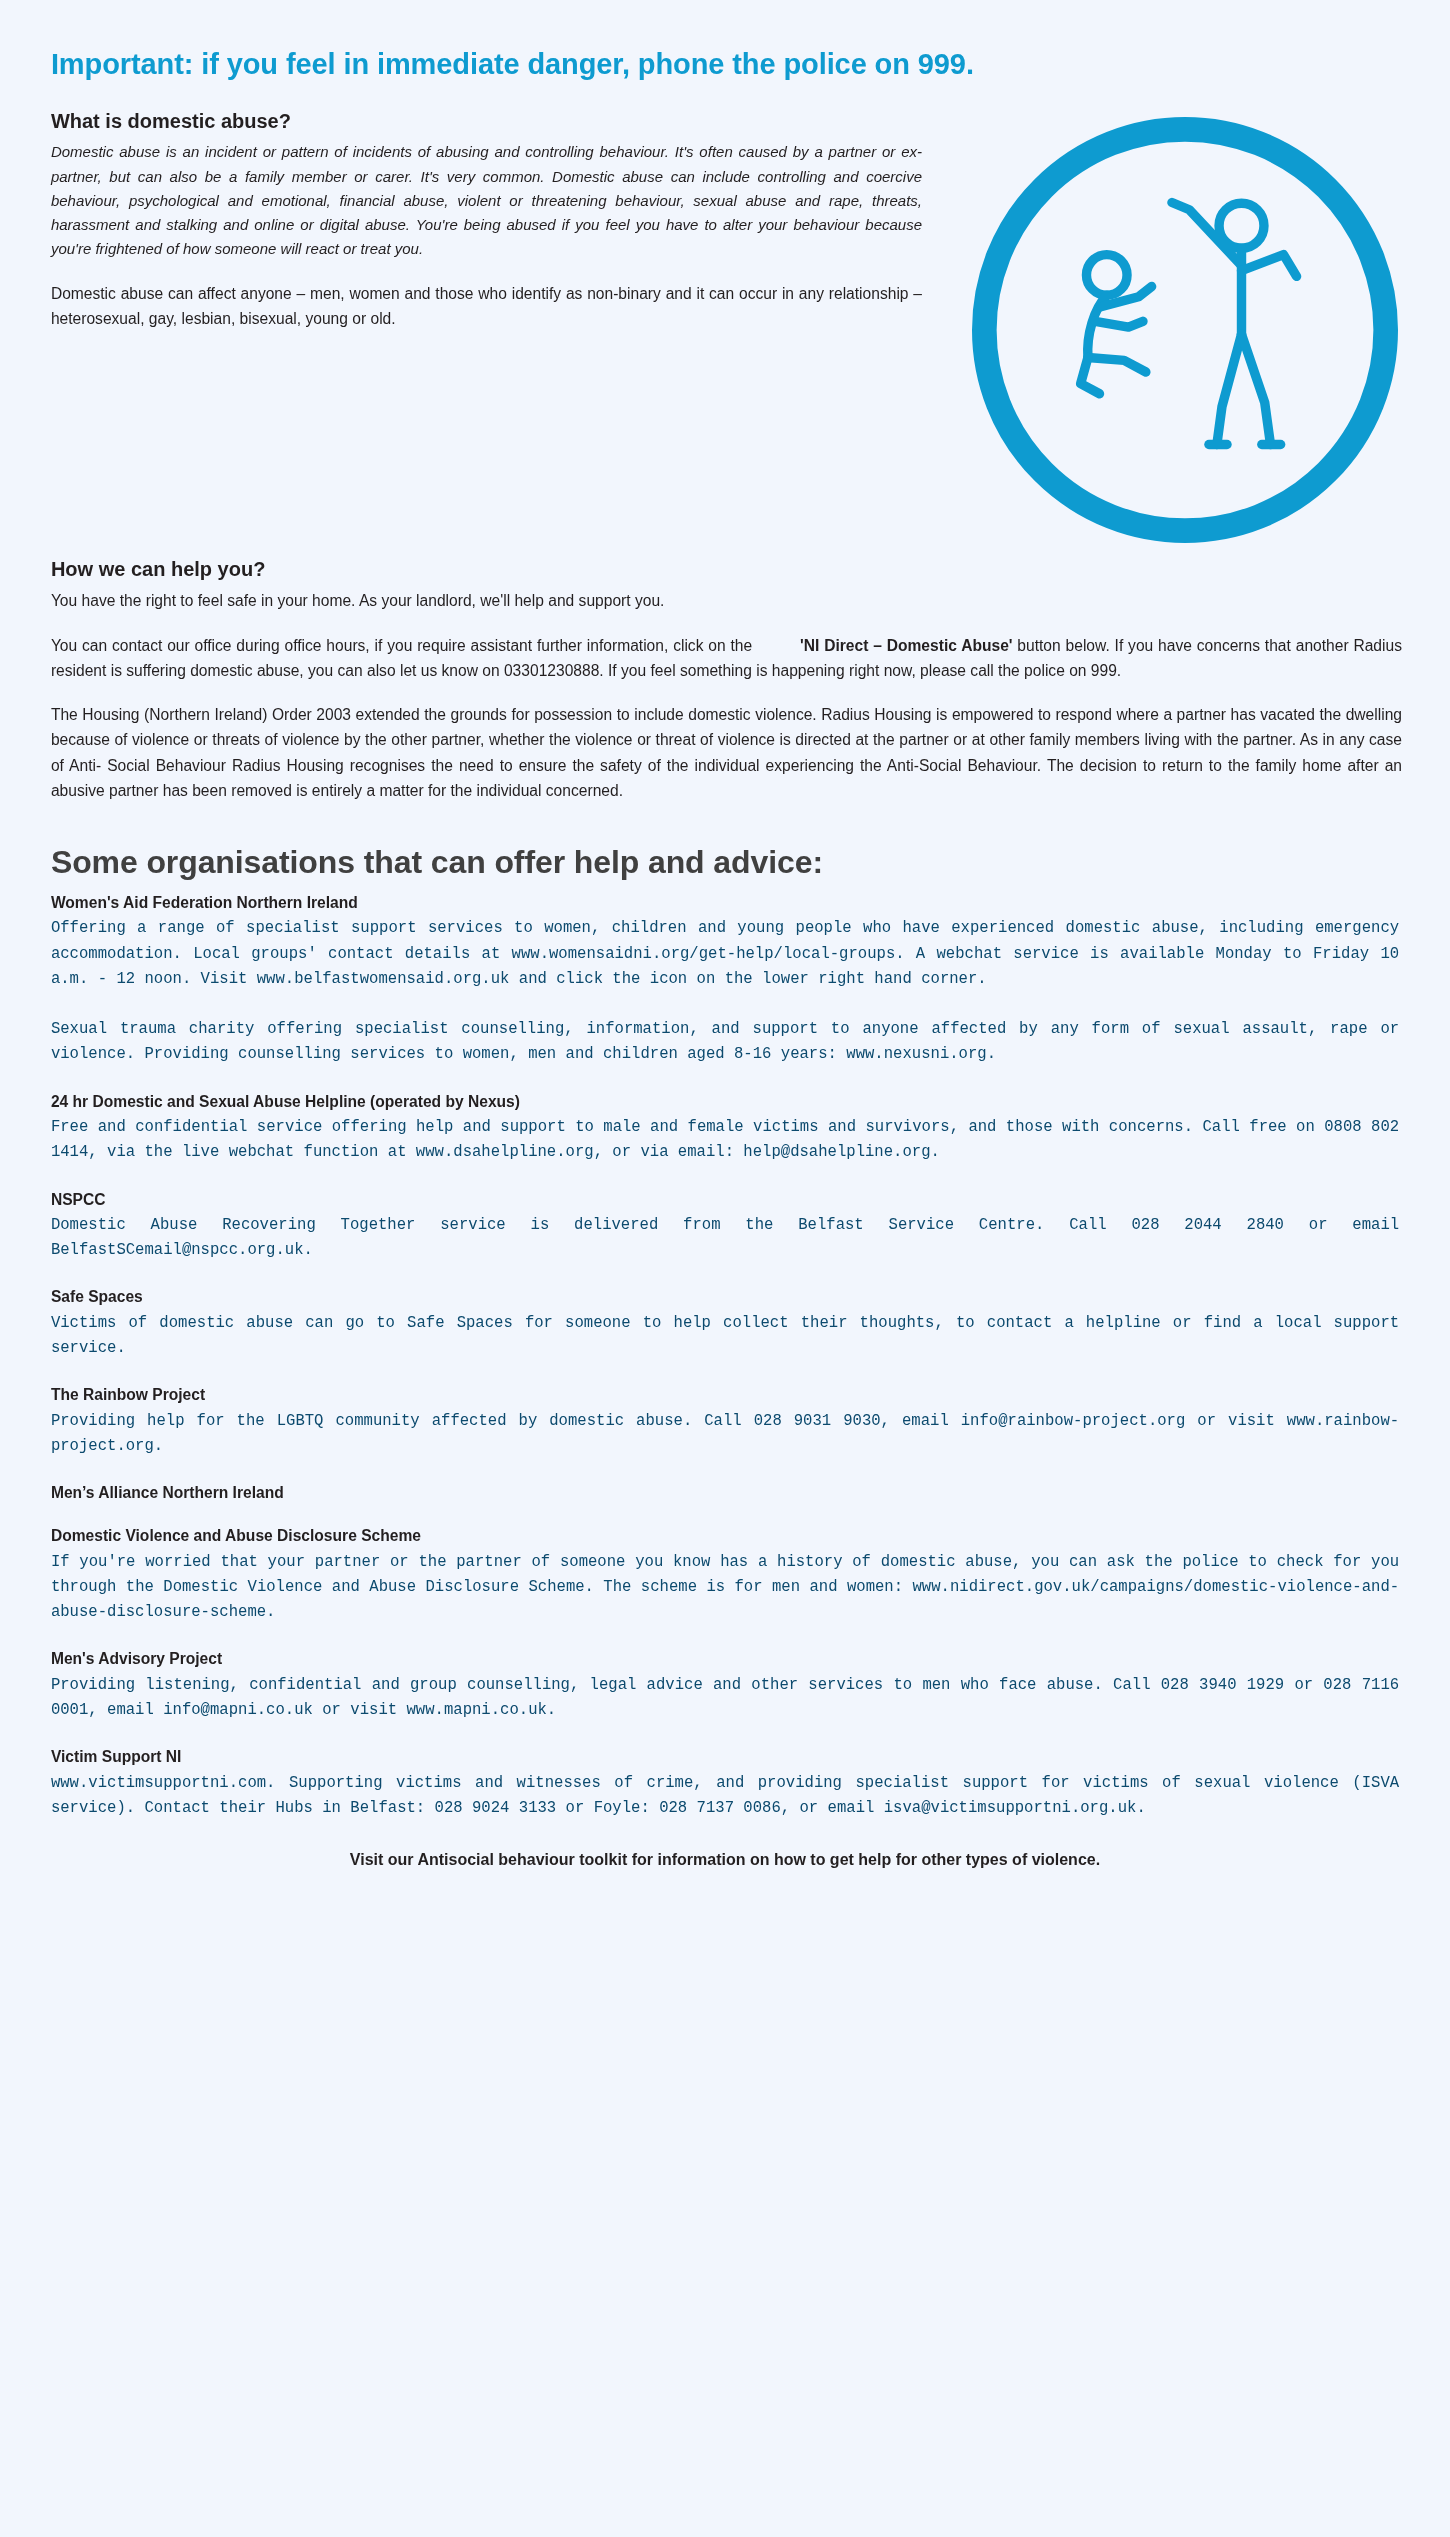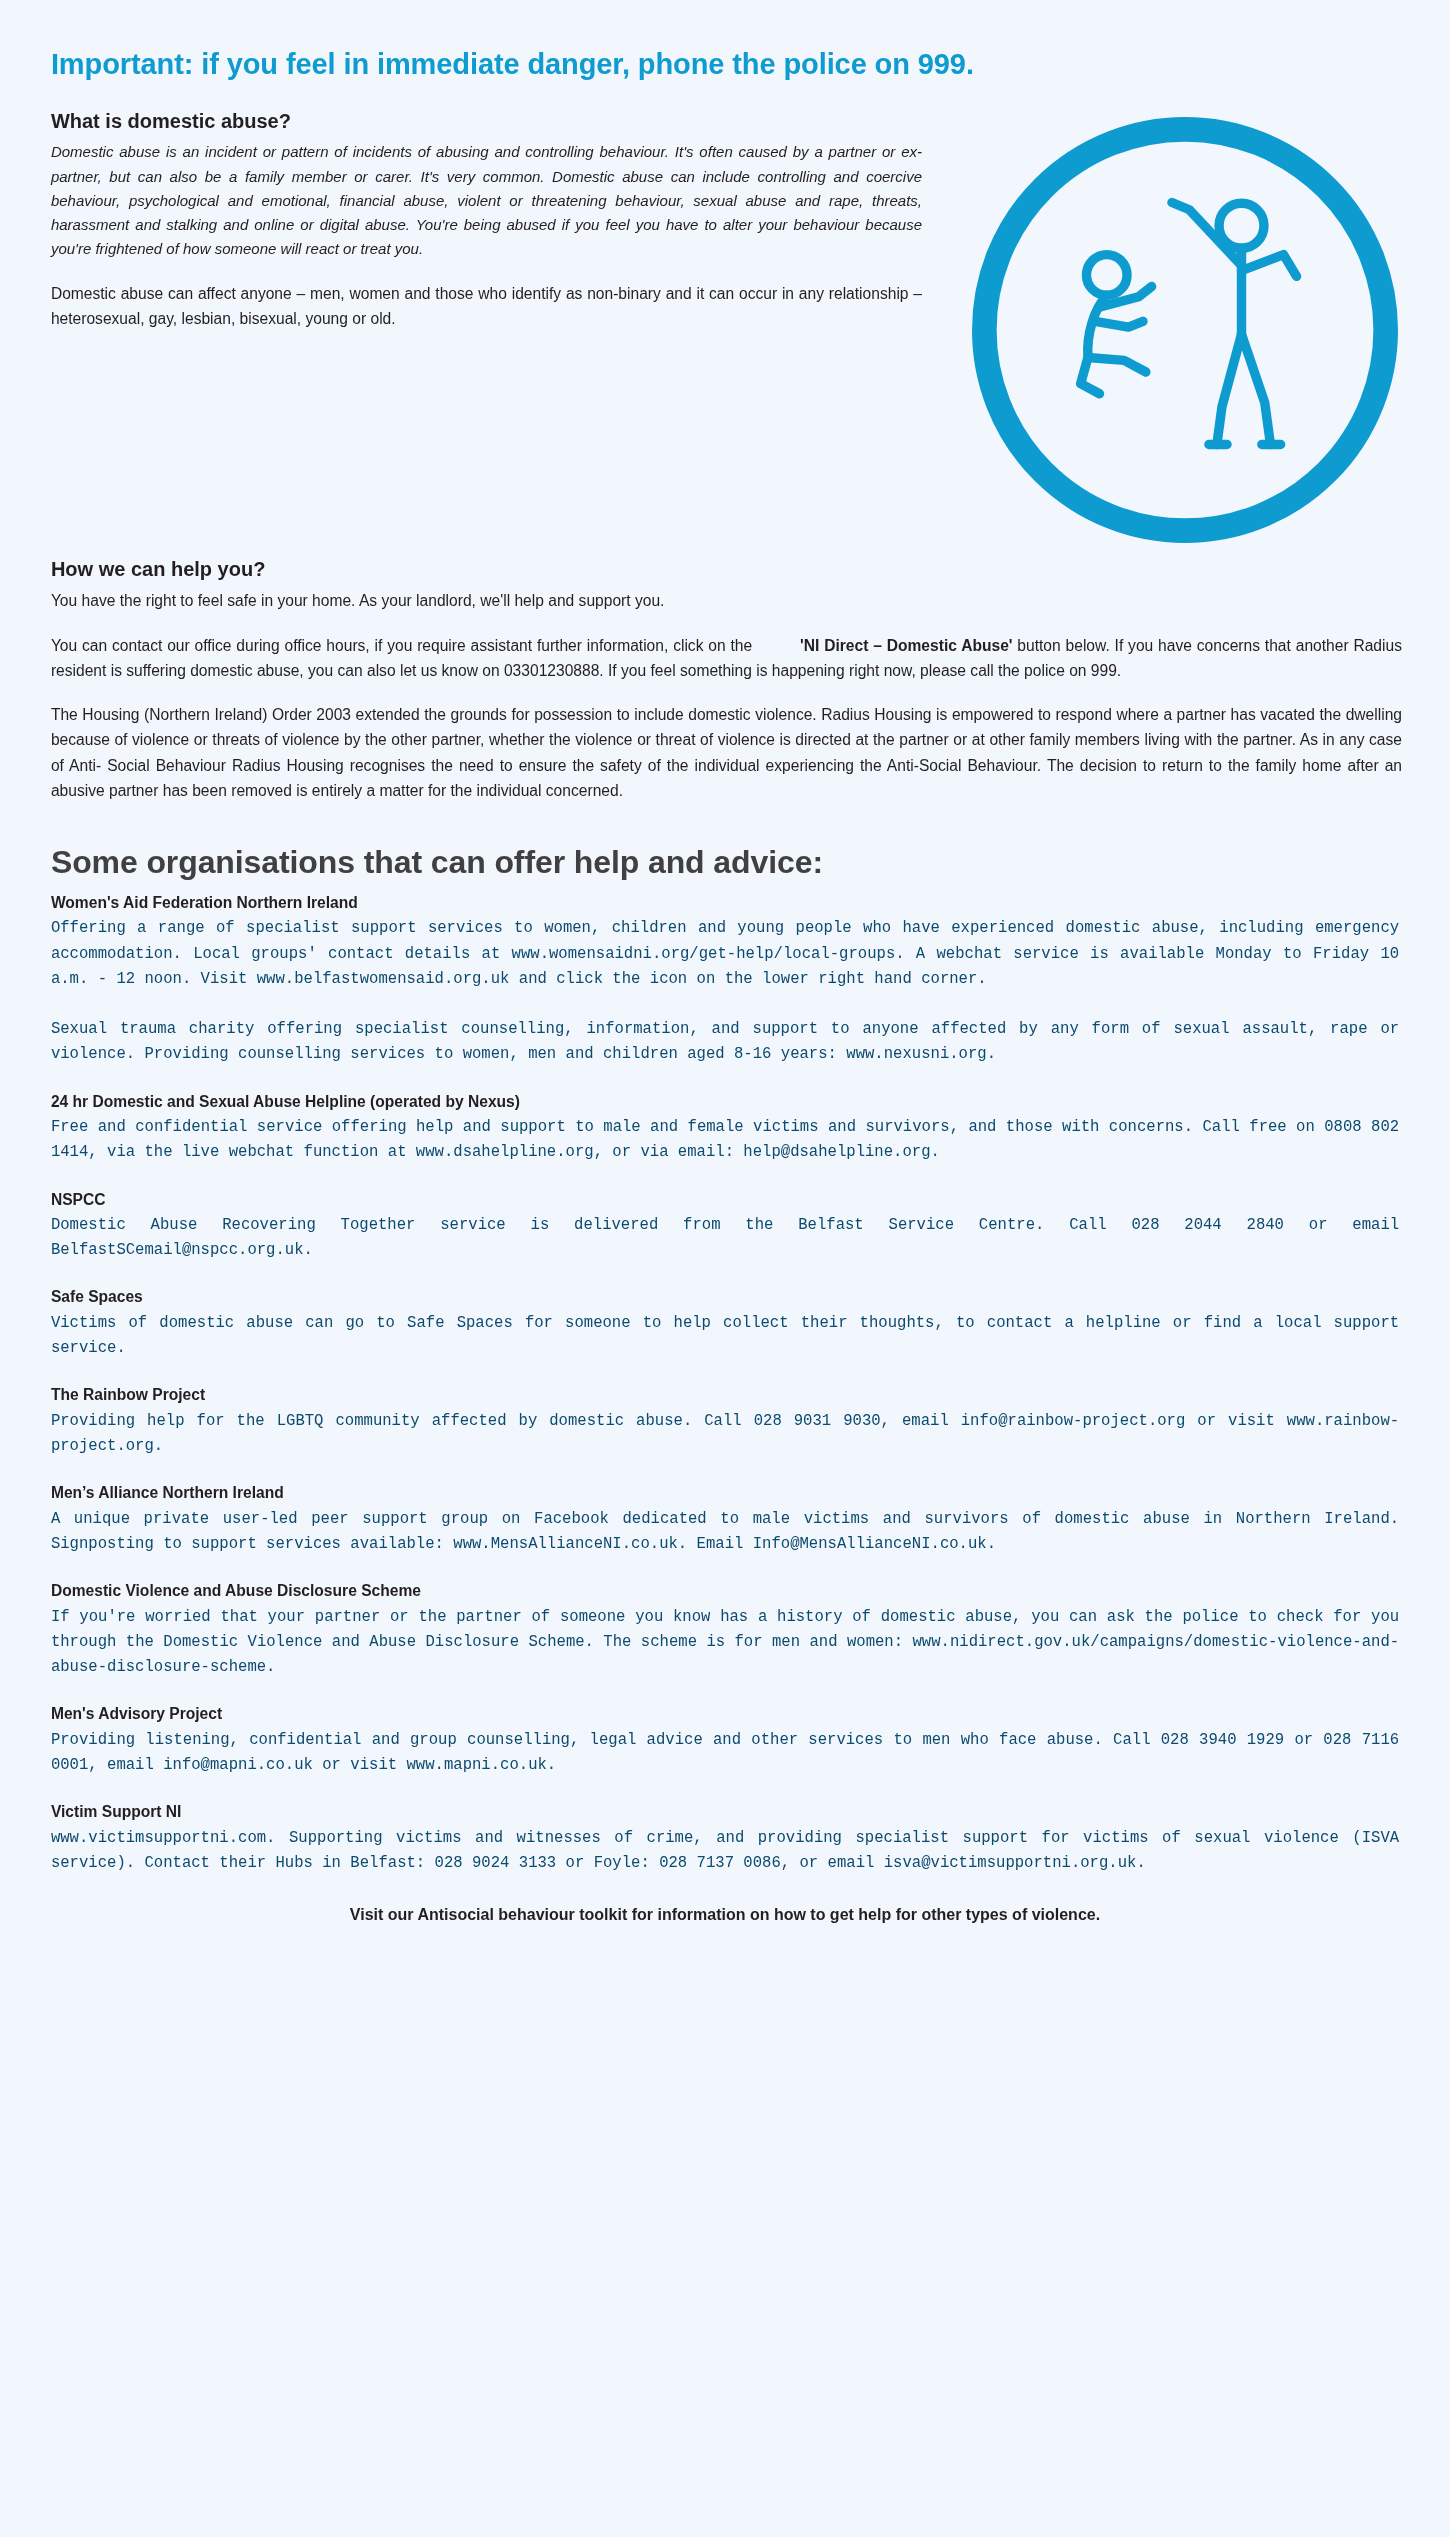--- a/index.html
+++ b/index.html
@@ -168,21 +168,20 @@
     <div class="org">
       <div class="org-name">Safe Spaces</div>
       <div class="org-desc">Victims of domestic abuse can go to Safe Spaces for someone to help collect their thoughts, to contact a helpline or find a local support service.</div>
     </div>
     <div class="org">
       <div class="org-name">The Rainbow Project</div>
       <div class="org-desc">Providing help for the LGBTQ community affected by domestic abuse. Call 028 9031 9030, email info@rainbow-project.org or visit www.rainbow-project.org.</div>
     </div>
     <div class="org">
       <div class="org-name">Men’s Alliance Northern Ireland</div>
-      <div class="org-desc">A unique private user-led peer support group on Facebook dedicated to male victims and survivors of domestic abuse in Northern Ireland. Signposting to support services available: www.MensAllianceNI.co.uk. Email Info@MensAllianceNI.co.uk.</div>
     </div>
     <div class="org">
       <div class="org-name">Domestic Violence and Abuse Disclosure Scheme</div>
       <div class="org-desc">If you're worried that your partner or the partner of someone you know has a history of domestic abuse, you can ask the police to check for you through the Domestic Violence and Abuse Disclosure Scheme. The scheme is for men and women: www.nidirect.gov.uk/campaigns/domestic-violence-and-abuse-disclosure-scheme.</div>
     </div>
     <div class="org">
       <div class="org-name">Men's Advisory Project</div>
       <div class="org-desc">Providing listening, confidential and group counselling, legal advice and other services to men who face abuse. Call 028 3940 1929 or 028 7116 0001, email info@mapni.co.uk or visit www.mapni.co.uk.</div>
     </div>
     <div class="org">

